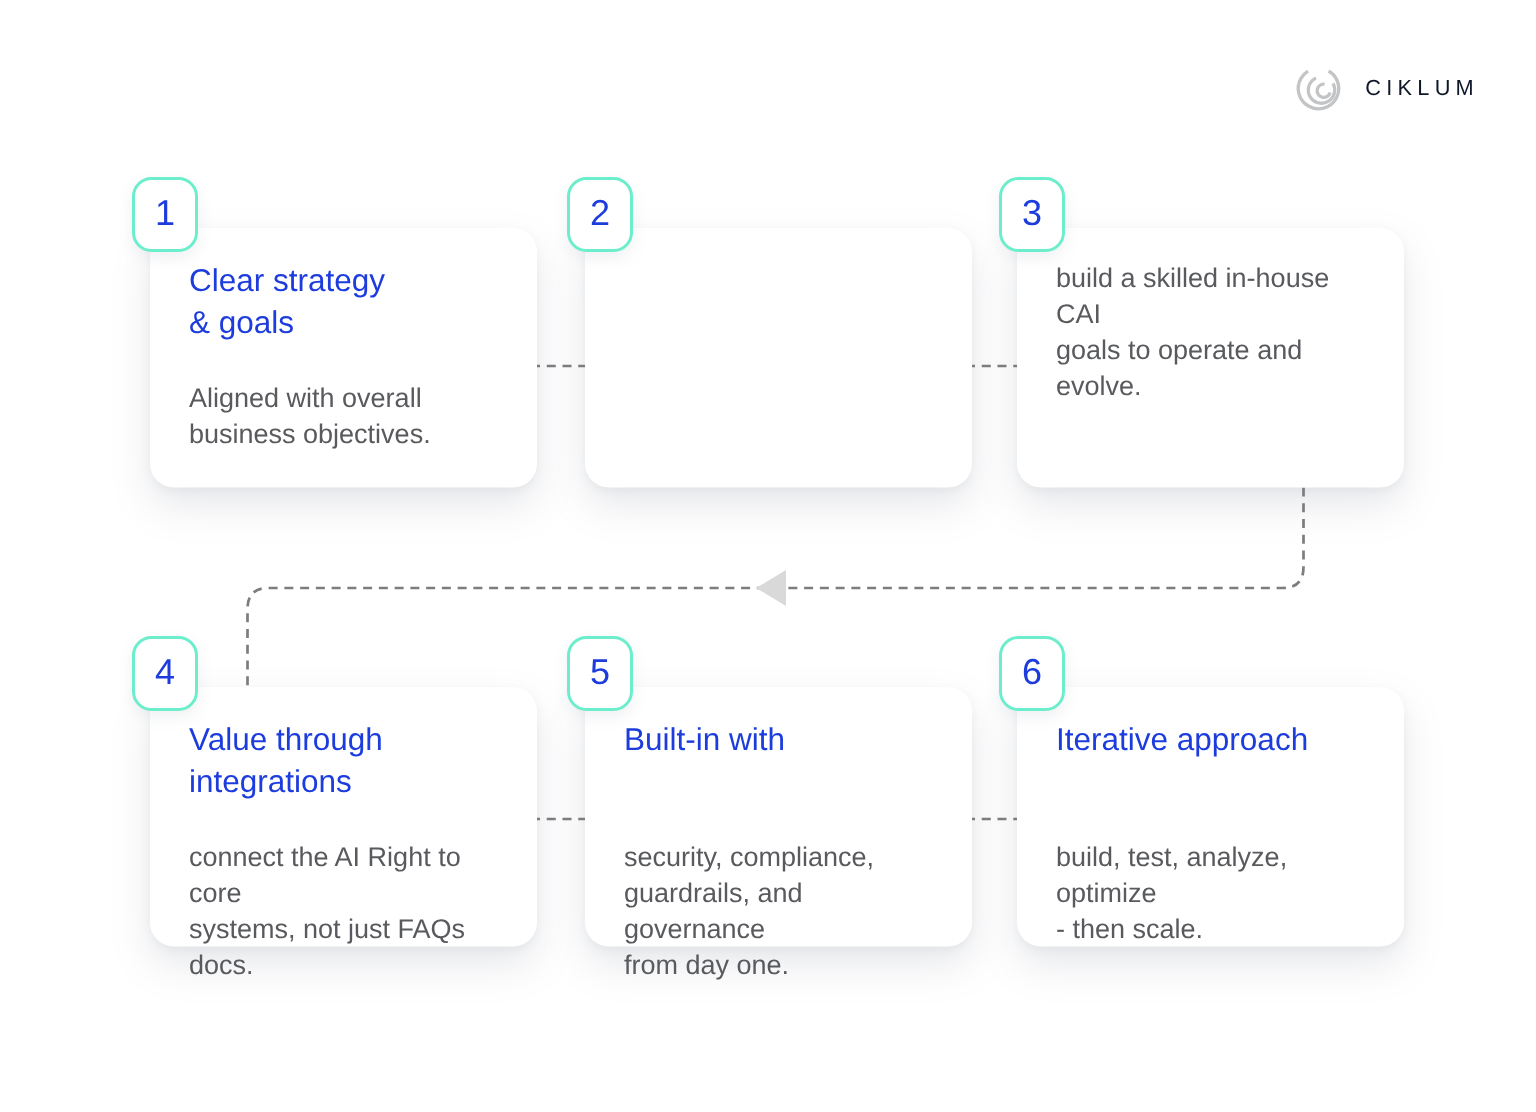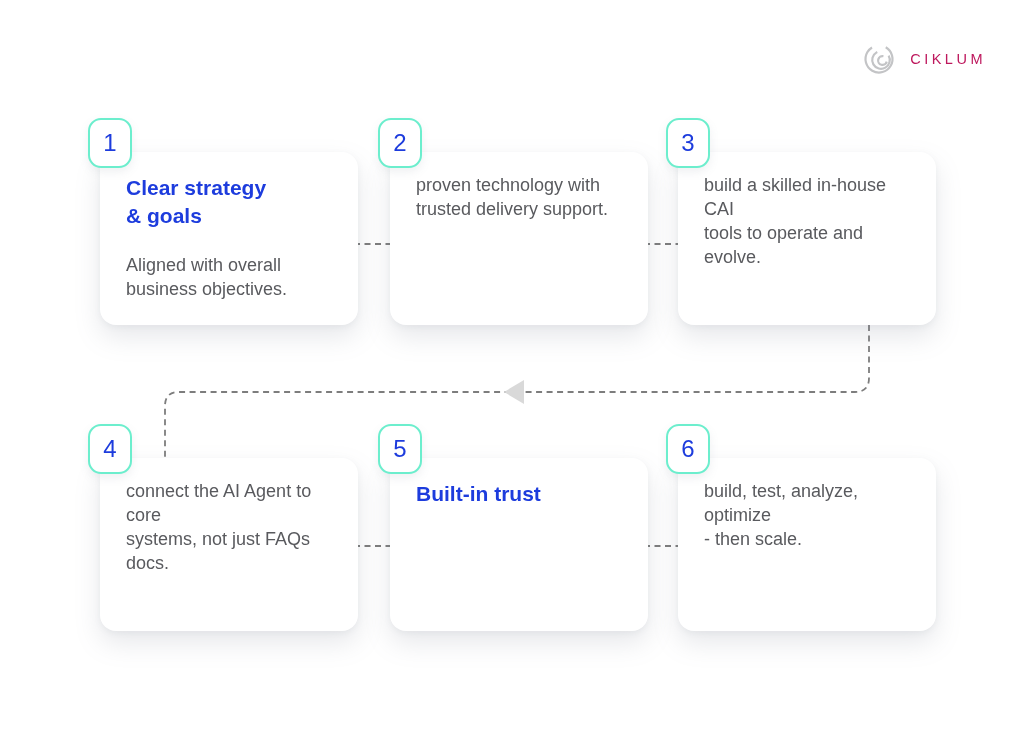--- a/index.html
+++ b/index.html
@@ -11,21 +11,21 @@
     overflow: hidden;
   }
   .page { position: absolute; inset: 0; }
 
   
   .logo {
     position: absolute; top: 40px; right: 38px;
     display: flex; align-items: center; gap: 11px;
   }
   .logo-text {
-    color: #be185d; font-size: 14.5px; font-weight: 500;
+    color: #0f172a; font-size: 14.5px; font-weight: 500;
     letter-spacing: 3.5px; line-height: 1;
   }
 
   
   svg.connectors {
     position: absolute; inset: 0; z-index: 0; pointer-events: none;
   }
 
   
   .card {
@@ -47,21 +47,21 @@
     width: 44px; height: 50px;
     background: #ffffff;
     border: 2px solid #6ceecd;
     border-radius: 13px;
     box-shadow: 0 4px 10px rgba(120,130,145,0.12);
     display: flex; align-items: center; justify-content: center;
     color: #1d3cdd; font-size: 24px; font-weight: 500;
   }
 
   .card-title {
-    color: #1d3cdd; font-size: 21px; font-weight: 700;
+    color: #1d3cdd; font-size: 21px; font-weight: 400;
     line-height: 1.32; white-space: pre-line;
     min-height: 80px;
   }
   .card-desc {
     color: #595a5e; font-size: 18px; font-weight: 400;
     line-height: 1.33; white-space: pre-line;
   }
 </style>
 </head>
 <body>
@@ -93,40 +93,44 @@
   <div class="card card-1">
     <div class="badge">1</div>
     <div class="card-title">Clear strategy
 &amp; goals</div>
     <div class="card-desc">Aligned with overall
 business objectives.</div>
   </div>
 
   <div class="card card-2">
     <div class="badge">2</div>
-    <div class="card-desc">proven technology with
-trusted delivery support.</div>
   </div>
 
   <div class="card card-3">
     <div class="badge">3</div>
     <div class="card-desc">build a skilled in-house CAI
-tools to operate and evolve.</div>
+goals to operate and evolve.</div>
   </div>
 
   <div class="card card-4">
     <div class="badge">4</div>
-    <div class="card-desc">connect the AI Agent to core
+    <div class="card-title">Value through
+integrations</div>
+    <div class="card-desc">connect the AI Right to core
 systems, not just FAQs docs.</div>
   </div>
 
   <div class="card card-5">
     <div class="badge">5</div>
-    <div class="card-title">Built-in trust</div>
+    <div class="card-title">Built-in with</div>
+    <div class="card-desc">security, compliance,
+guardrails, and governance
+from day one.</div>
   </div>
 
   <div class="card card-6">
     <div class="badge">6</div>
+    <div class="card-title">Iterative approach</div>
     <div class="card-desc">build, test, analyze, optimize
 - then scale.</div>
   </div>
 
 </div>
 
 </body></html>

